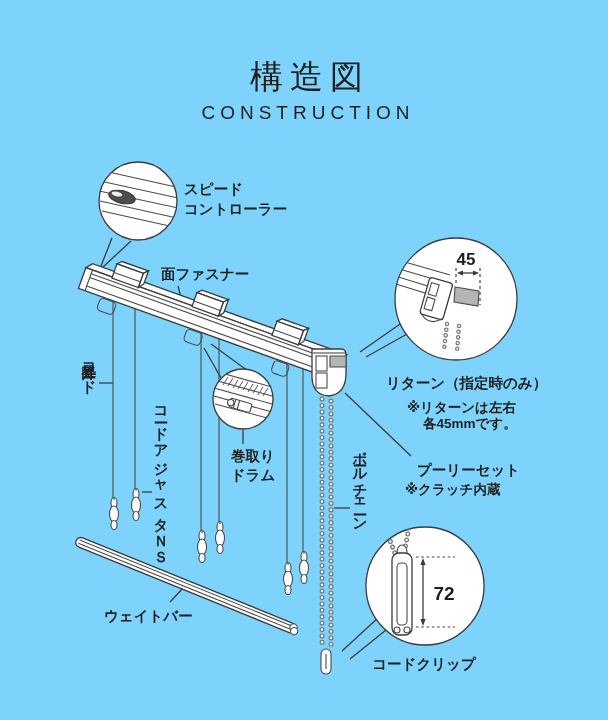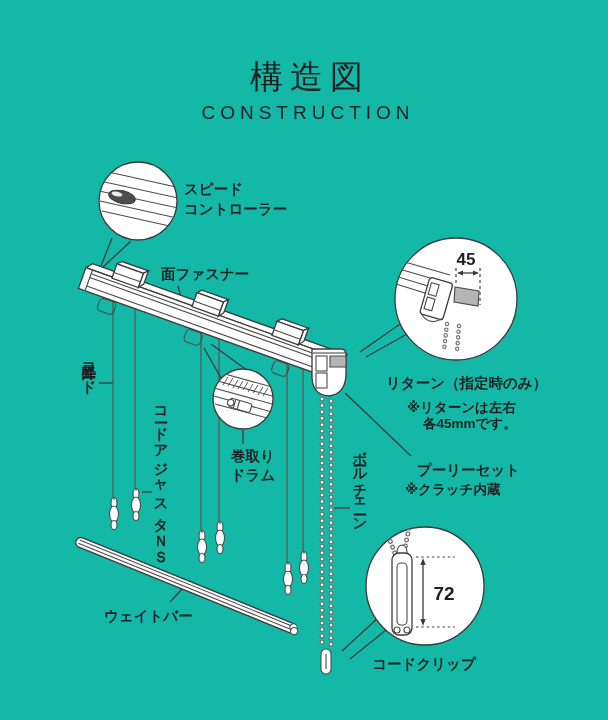--- a/index.html
+++ b/index.html
@@ -1,16 +1,16 @@
 <!DOCTYPE html>
 <html><head>
 <meta charset="utf-8">
 <style>
   html,body{margin:0;padding:0;background:#fff;}
-  .stage{position:relative;width:608px;height:720px;background:#14b8a6;overflow:hidden;
+  .stage{position:relative;width:608px;height:720px;background:#7dd3fc;overflow:hidden;
          font-family:"Liberation Sans","DejaVu Sans",sans-serif;}
   svg text{font-family:"Liberation Sans","DejaVu Sans",sans-serif;fill:#1f1f1f;}
   .t-title{font-size:33px;letter-spacing:7px;font-weight:400;}
   .t-sub{font-size:19px;letter-spacing:5px;font-weight:400;}
   .lbl{font-size:14.5px;font-weight:700;}
   .lbl-s{font-size:13.5px;font-weight:700;}
   .dim{font-size:17px;font-weight:700;}
   .dim-big{font-size:19px;font-weight:700;}
   .vert{writing-mode:vertical-rl;text-orientation:mixed;}
   .ln{stroke:#3b3b3b;stroke-width:1.3;fill:none;}

